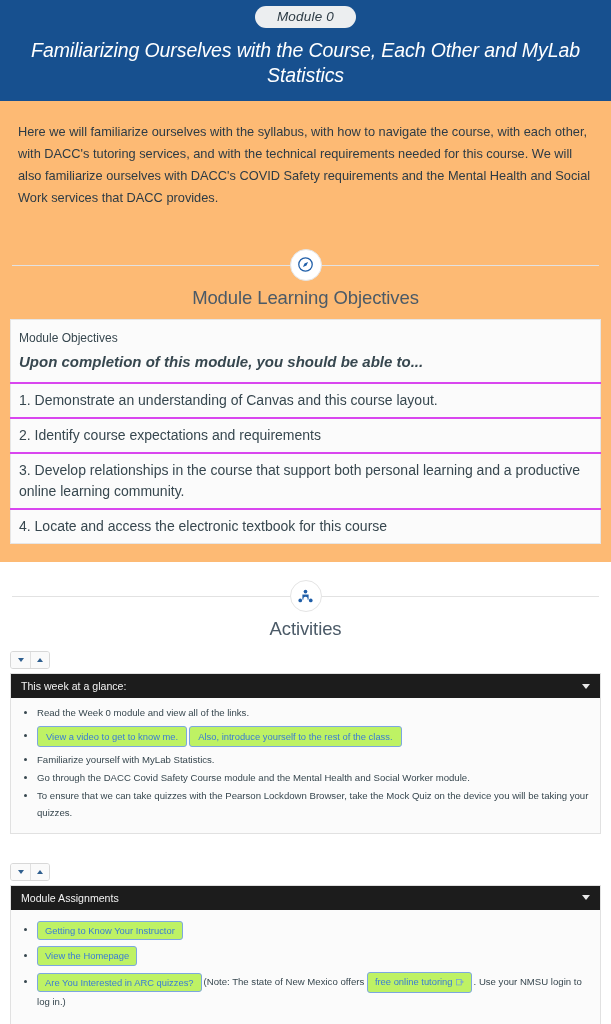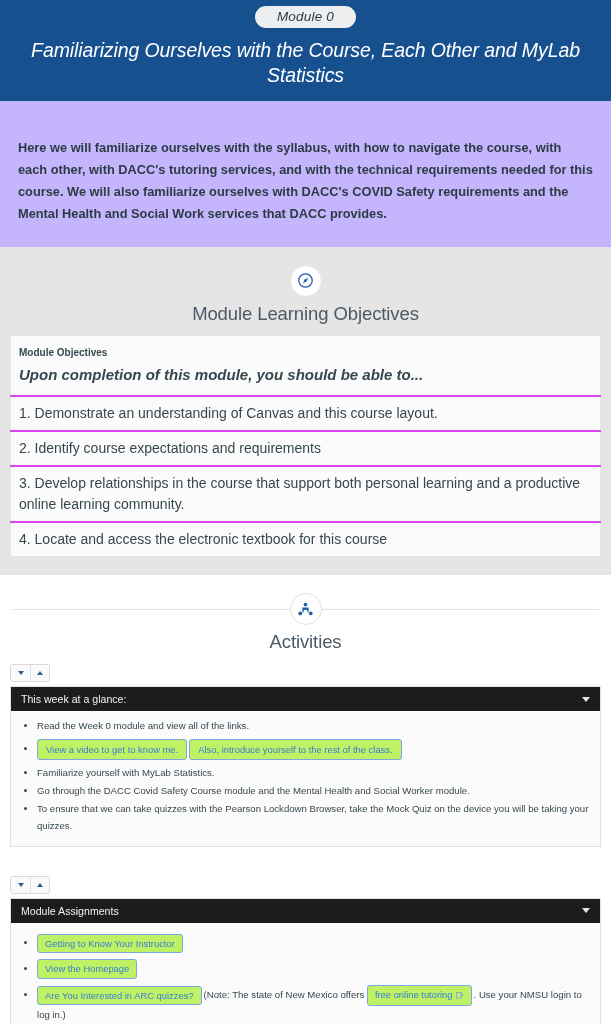--- a/index.html
+++ b/index.html
@@ -33,34 +33,33 @@
     color: #ffffff;
     font-size: 19.5px;
     font-weight: normal;
     margin: 10px 0 0 0;
     line-height: 1.25;
     letter-spacing: -.1px;
   }
 
   
   .intro {
-    background: #c4b5fd;
-    padding: 36px 18px 22px 18px;
-    font-weight: bold;
+    background: #fdba74;
+    padding: 20px 18px 22px 18px;
   }
   .intro p {
     margin: 0;
     font-size: 12.8px;
     line-height: 1.72;
     color: #2d3b45;
   }
 
   
   .section { padding: 0 0 18px 0; }
-  .section.shaded { background: #e5e5e5; }
+  .section.shaded { background: #fdba74; }
   .section.plain  { background: #ffffff; }
 
   .sec-head {
     position: relative;
     text-align: center;
     padding-top: 18px;
   }
   .sec-rule {
     position: absolute;
     left: 12px; right: 12px;
@@ -97,21 +96,21 @@
     background: #fbfbfb;
   }
   .obj-table td {
     border-top: 2px solid #d946ef;
     padding: 6px 8px;
     font-size: 14px;
     line-height: 1.5;
     color: #37474f;
   }
   .obj-table tr:first-child td { border-top: none; }
-  .obj-head td { font-weight: bold; font-size: 10px; padding-top: 9px; padding-bottom: 2px; border-top:none !important;}
+  .obj-head td { font-weight: normal; font-size: 12px; padding-top: 9px; padding-bottom: 2px; border-top:none !important;}
   .obj-sub td { font-weight: bold; font-style: italic; font-size: 15px; padding-top: 2px; padding-bottom: 9px; border-top:none !important;}
 
   
   .toggle-bar { padding: 8px 10px 4px 10px; }
   .toggle-group {
     display: inline-flex;
     border: 1px solid #d8d8d8;
     border-radius: 3px;
     overflow: hidden;
     background: #fafafa;

